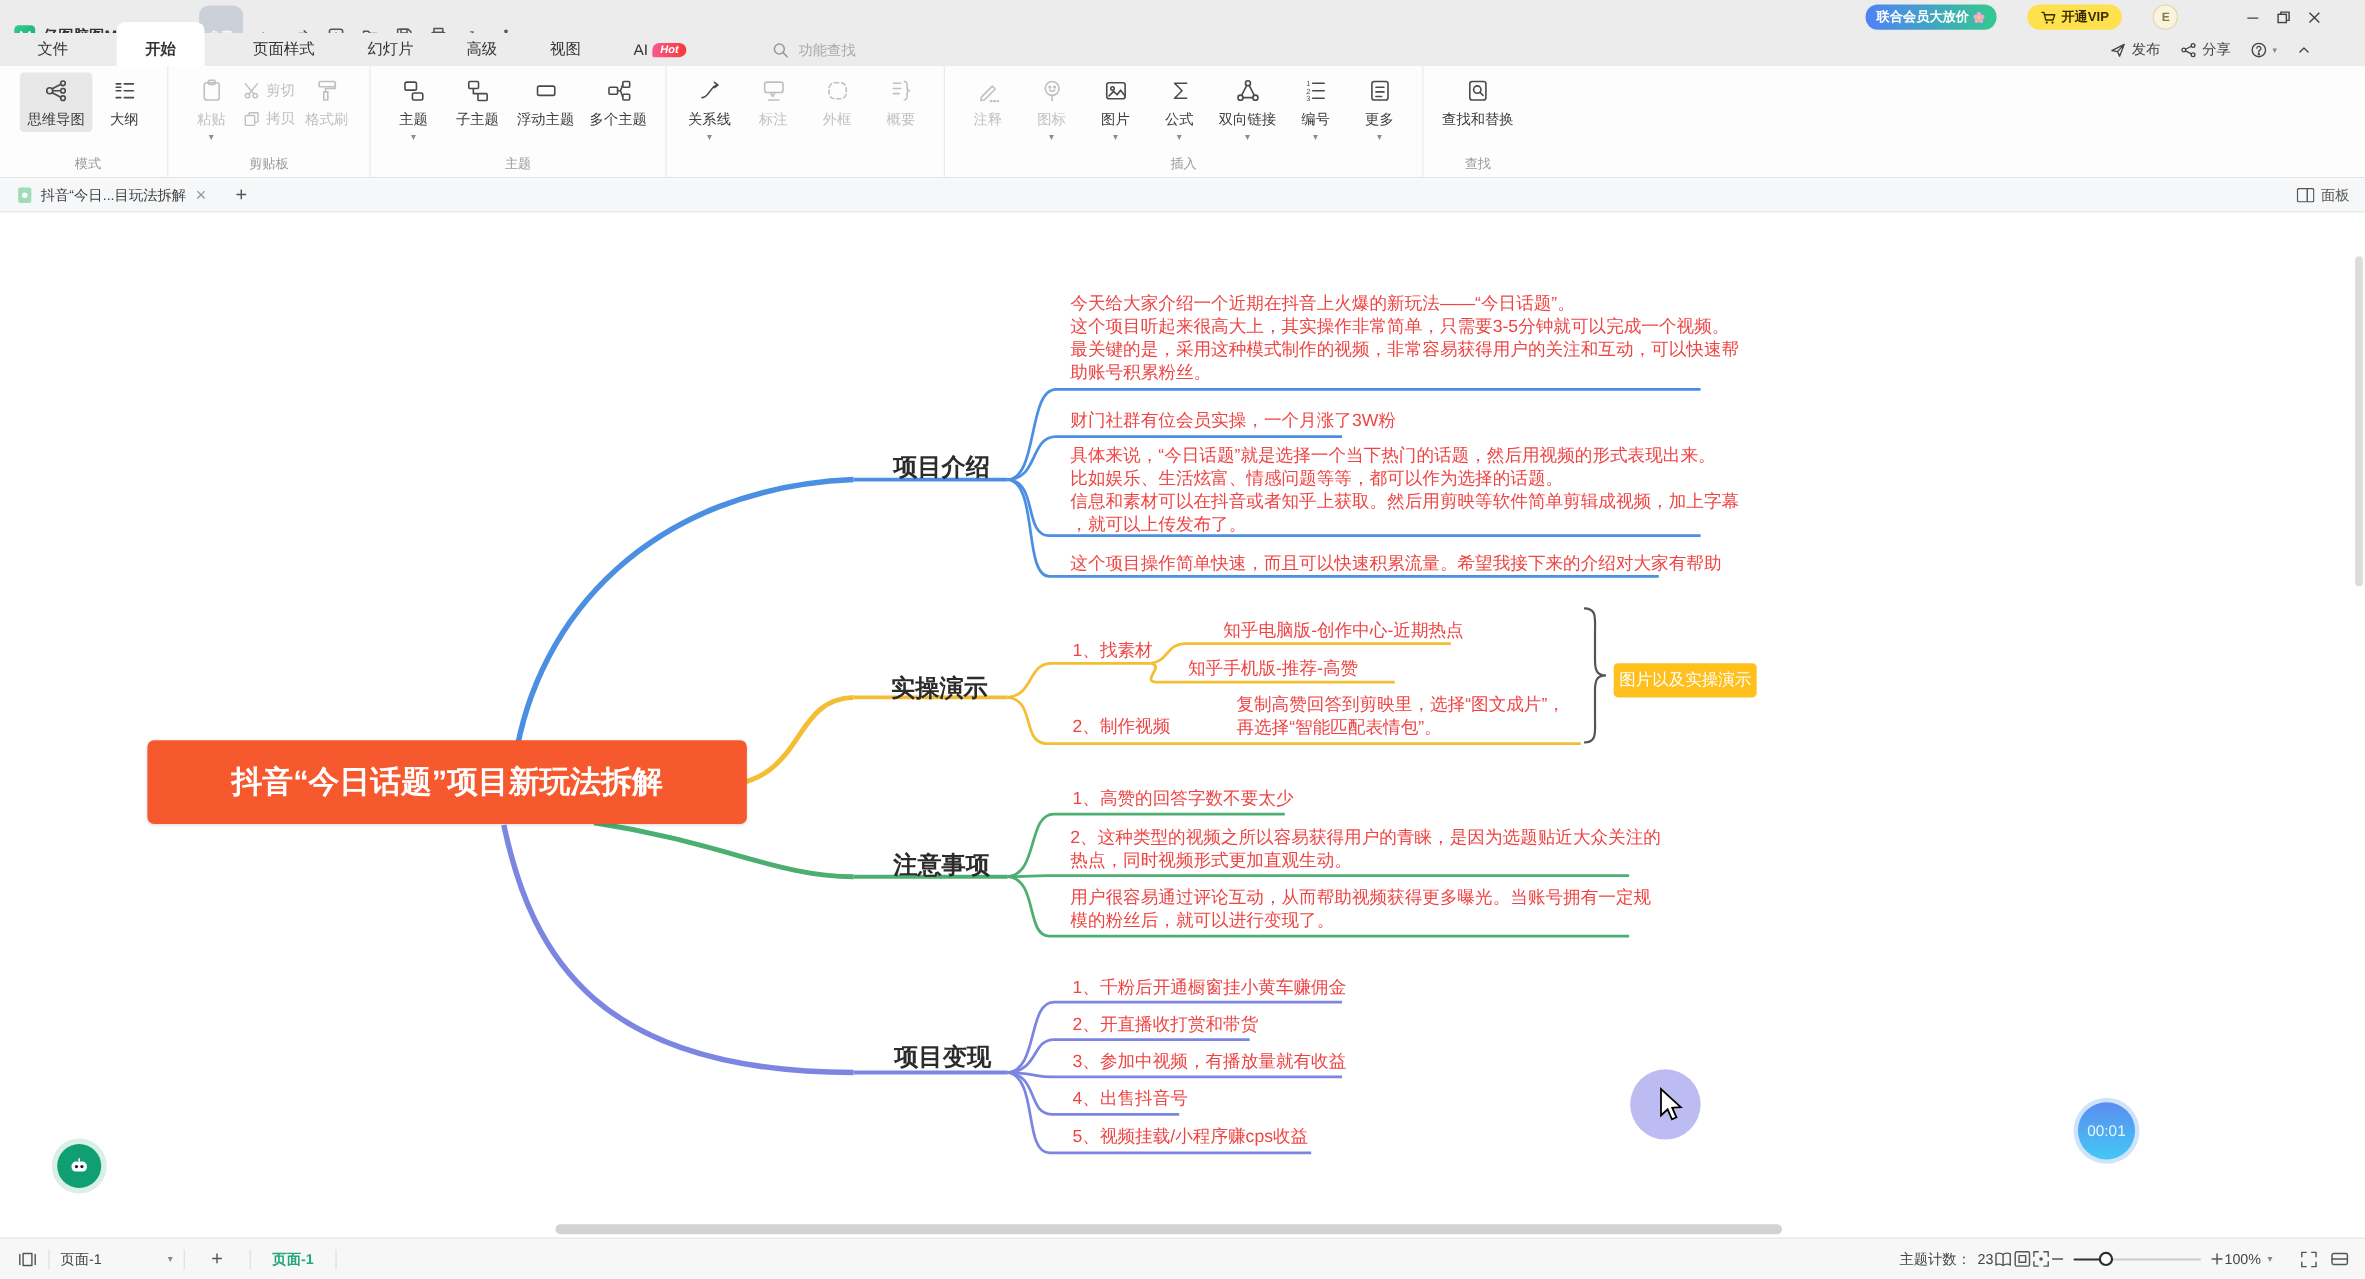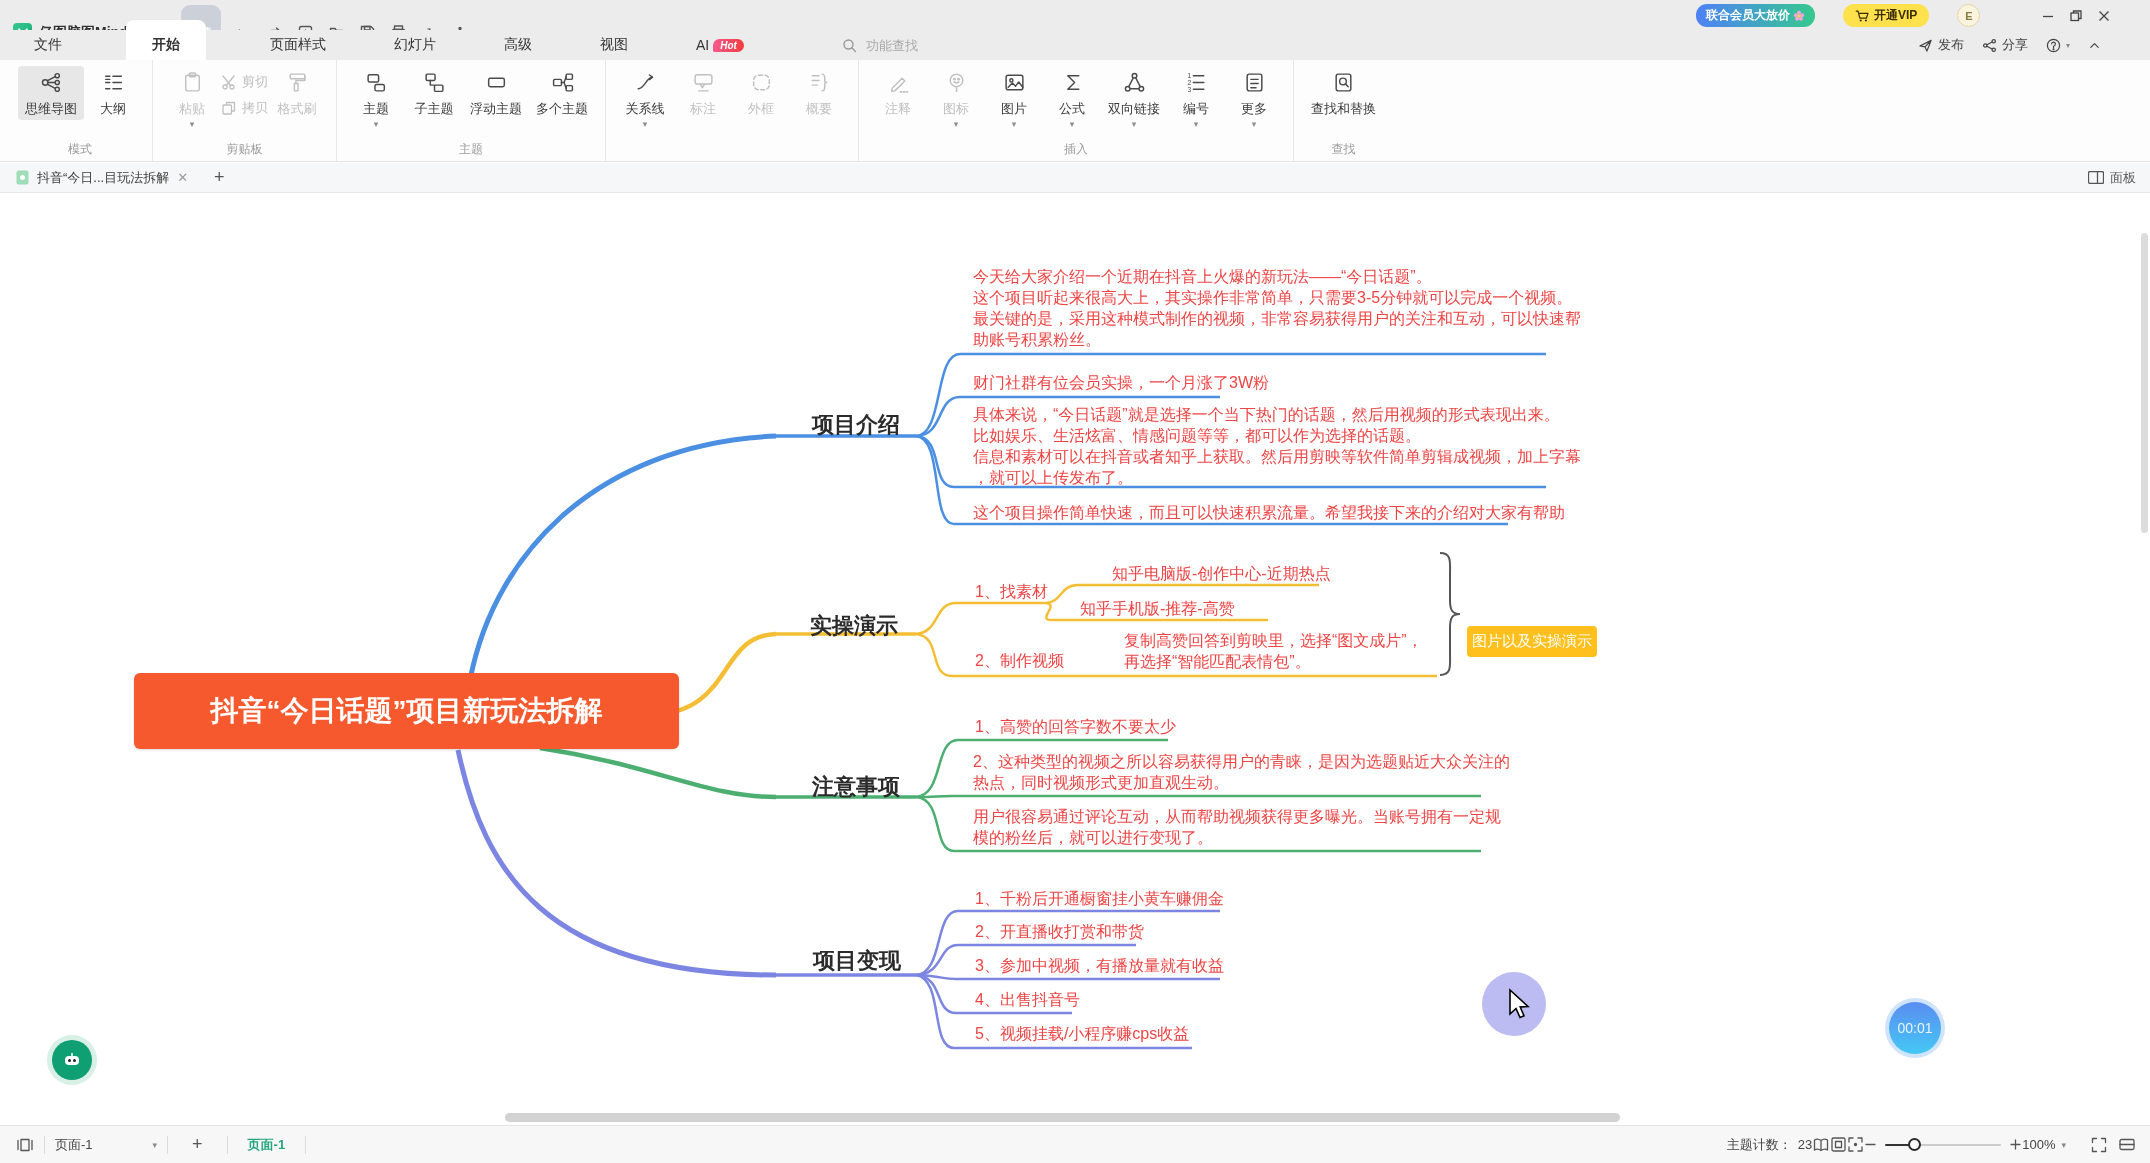--- a/index.html
+++ b/index.html
@@ -50,21 +50,21 @@
   .dtab{display:flex;align-items:center;gap:8px;padding:0 12px 0 16px;height:29px;}
   .dtab-title{font-size:13px;color:#3e3e3e;}
   .dclose{color:#9a9a9a;font-size:13px;}
   .dplus{color:#555;font-size:18px;margin-left:14px;}
   .panelbtn{margin-left:auto;display:flex;align-items:center;gap:6px;margin-right:14px;font-size:13px;color:#555;}
   .panelbtn svg{stroke:#555;fill:none;stroke-width:1.3;}
   
   .ttext{position:absolute;font-size:16px;line-height:21px;color:#ef4444;white-space:pre-line;z-index:5;}
   .blabel{position:absolute;font-size:22px;font-weight:bold;color:#2b2b2b;white-space:nowrap;z-index:5;}
   .central{position:absolute;left:134px;top:673px;width:545px;height:76px;background:#f7592f;border-radius:6px;display:flex;align-items:center;justify-content:center;color:#fff;font-size:28px;font-weight:bold;white-space:nowrap;z-index:5;box-shadow:0 1px 3px rgba(0,0,0,0.15);}
-  .sumbox{position:absolute;left:1467px;top:603px;width:130px;height:31px;background:#ffc01e;border-radius:4px;color:#fff;font-size:15px;display:flex;align-items:center;justify-content:center;white-space:nowrap;z-index:5;margin-top:23px;}
+  .sumbox{position:absolute;left:1467px;top:603px;width:130px;height:31px;background:#ffc01e;border-radius:4px;color:#fff;font-size:15px;display:flex;align-items:center;justify-content:center;white-space:nowrap;z-index:5;}
   
   .aibtn{position:absolute;left:47px;top:1035px;width:50px;height:50px;border-radius:50%;background:#d9f0e6;display:flex;align-items:center;justify-content:center;z-index:6;}
   .aibtn-inner{width:40px;height:40px;border-radius:50%;background:#0f9f72;display:flex;align-items:center;justify-content:center;}
   .cursor-hl{position:absolute;left:1482px;top:972px;width:64px;height:64px;border-radius:50%;background:rgba(166,166,238,0.75);z-index:6;}
   .timer{position:absolute;left:1885px;top:998px;width:60px;height:60px;border-radius:50%;background:#cfe4fb;display:flex;align-items:center;justify-content:center;z-index:6;}
   .timer-inner{width:52px;height:52px;border-radius:50%;background:linear-gradient(180deg,#5a8df0,#44c8f5);display:flex;align-items:center;justify-content:center;color:#eaf4ff;font-size:14px;}
   .hscroll{position:absolute;left:505px;top:1113px;width:1115px;height:9px;border-radius:5px;background:#d2d2d2;z-index:6;}
   .vscroll{position:absolute;left:2141px;top:233px;width:7px;height:300px;border-radius:4px;background:#dcdcdc;z-index:6;}
   
   .sb-sec{display:flex;align-items:center;height:100%;}
@@ -275,21 +275,21 @@
         <span class="winbtn">
             <svg width="12" height="12" viewBox="0 0 12 12">
               <path d="M1.5 1.5 L10.5 10.5 M10.5 1.5 L1.5 10.5"></path>
             </svg>
           </span>
       </span>
     </div>
   </div>
 
   <div class="menubar">
-    <div class="abs" style="left:30px;top:0;display:flex;align-items:center;height:30px;gap:60px;">
+    <div class="abs" style="left:30px;top:0;display:flex;align-items:center;height:30px;gap:40px;">
       <span class="mtab">文件</span>
       <span class="mtab active">开始</span>
       <span class="mtab">页面样式</span>
       <span class="mtab">幻灯片</span>
       <span class="mtab">高级</span>
       <span class="mtab">视图</span>
       <span class="mtab">
           <span>AI</span>
           <span class="hot">Hot</span>
         </span>

